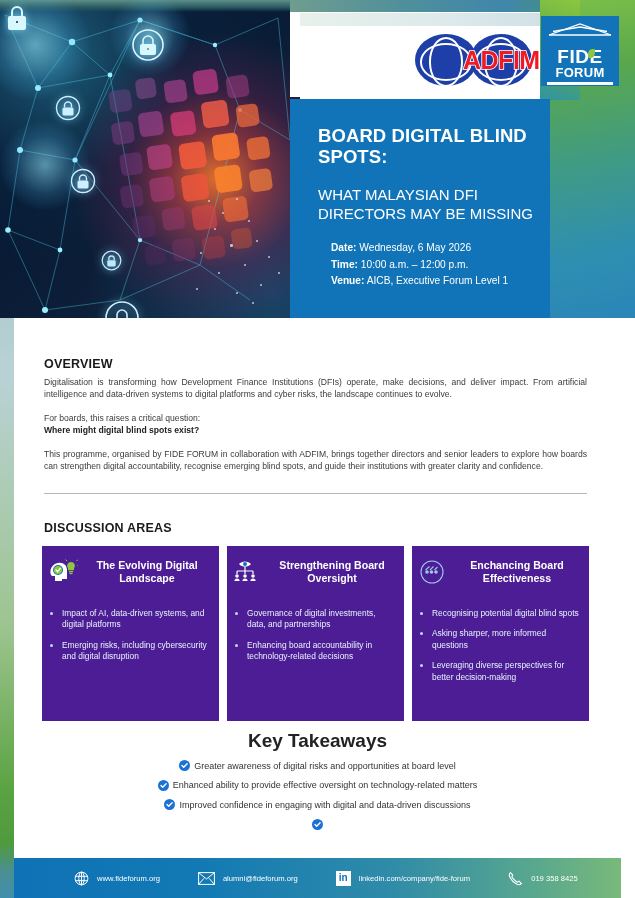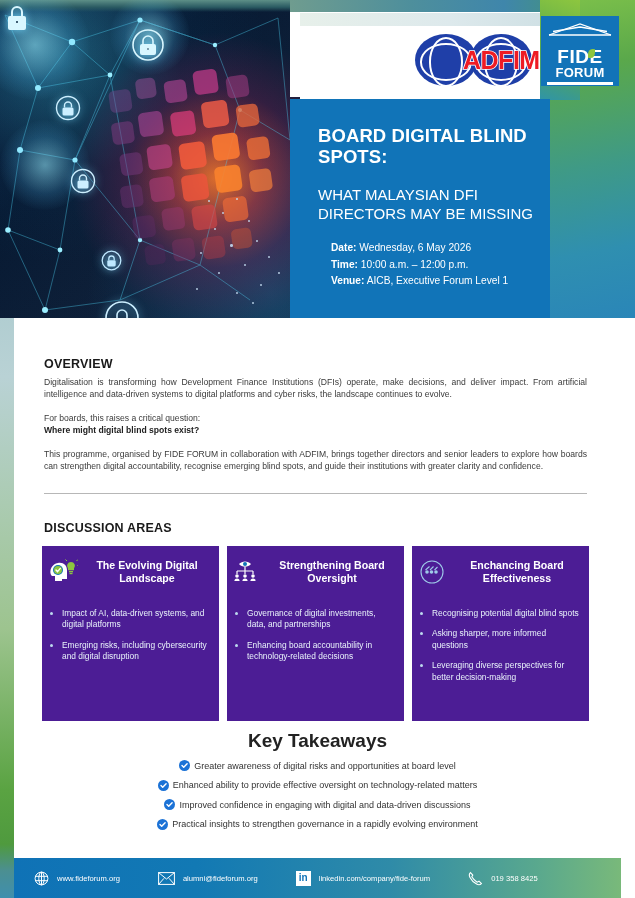--- a/index.html
+++ b/index.html
@@ -120,21 +120,21 @@
     font-weight:bold; font-size:19px; color:#222; }
   .kt-list { position:absolute; left:0; top:442px; width:607px; }
   .kt-row { display:flex; justify-content:center; align-items:center; gap:4px; margin-bottom:8.5px; }
   .kt-check { width:11px; height:11px; flex:0 0 11px; }
   .kt-check svg { display:block; }
   .kt-text { font-size:9px; color:#333; }
 
   
   .footer { position:absolute; left:14px; top:858px; width:607px; height:40px;
     background:linear-gradient(90deg,#0f72b6 0%, #1279b4 30%, #2f8ba8 62%, #59a88e 86%, #79b97a 100%);
-    display:flex; align-items:center; padding-left:20px; }
+    display:flex; align-items:center; padding-left:60px; }
   .fitem { display:flex; align-items:center; gap:8px; color:#fff; font-size:7.6px; }
   .fitem + .fitem { margin-left:38px; }
   .fitem svg { display:block; }
   .li-badge { width:15px; height:15px; background:#fff; color:#1174b8;
     font-weight:bold; font-size:10px; display:flex; align-items:center; justify-content:center;
     line-height:1; }
 </style>
 </head>
 <body>
 
@@ -430,21 +430,20 @@
         </span>
         <span class="kt-text">Improved confidence in engaging with digital and data-driven discussions</span>
       </div>
       <div class="kt-row">
         <span class="kt-check">
           <svg width="11" height="11" viewBox="0 0 11 11">
               <circle cx="5.5" cy="5.5" r="5.5" fill="#1b72d6"></circle>
               <path d="M3 5.6 L4.7 7.3 L8.1 3.8" stroke="#fff" stroke-width="1.4" fill="none" stroke-linecap="round" stroke-linejoin="round"></path>
             </svg>
         </span>
-        <span class="kt-text">Practical insights to strengthen governance in a rapidly evolving environment</span>
       </div>
     </div>
 
   </div>
 
   <div class="footer">
     <div class="fitem">
       <span>
         <svg width="15" height="15" viewBox="0 0 15 15" fill="none" stroke="#fff" stroke-width="1">
           <circle cx="7.5" cy="7.5" r="6.4"></circle>

